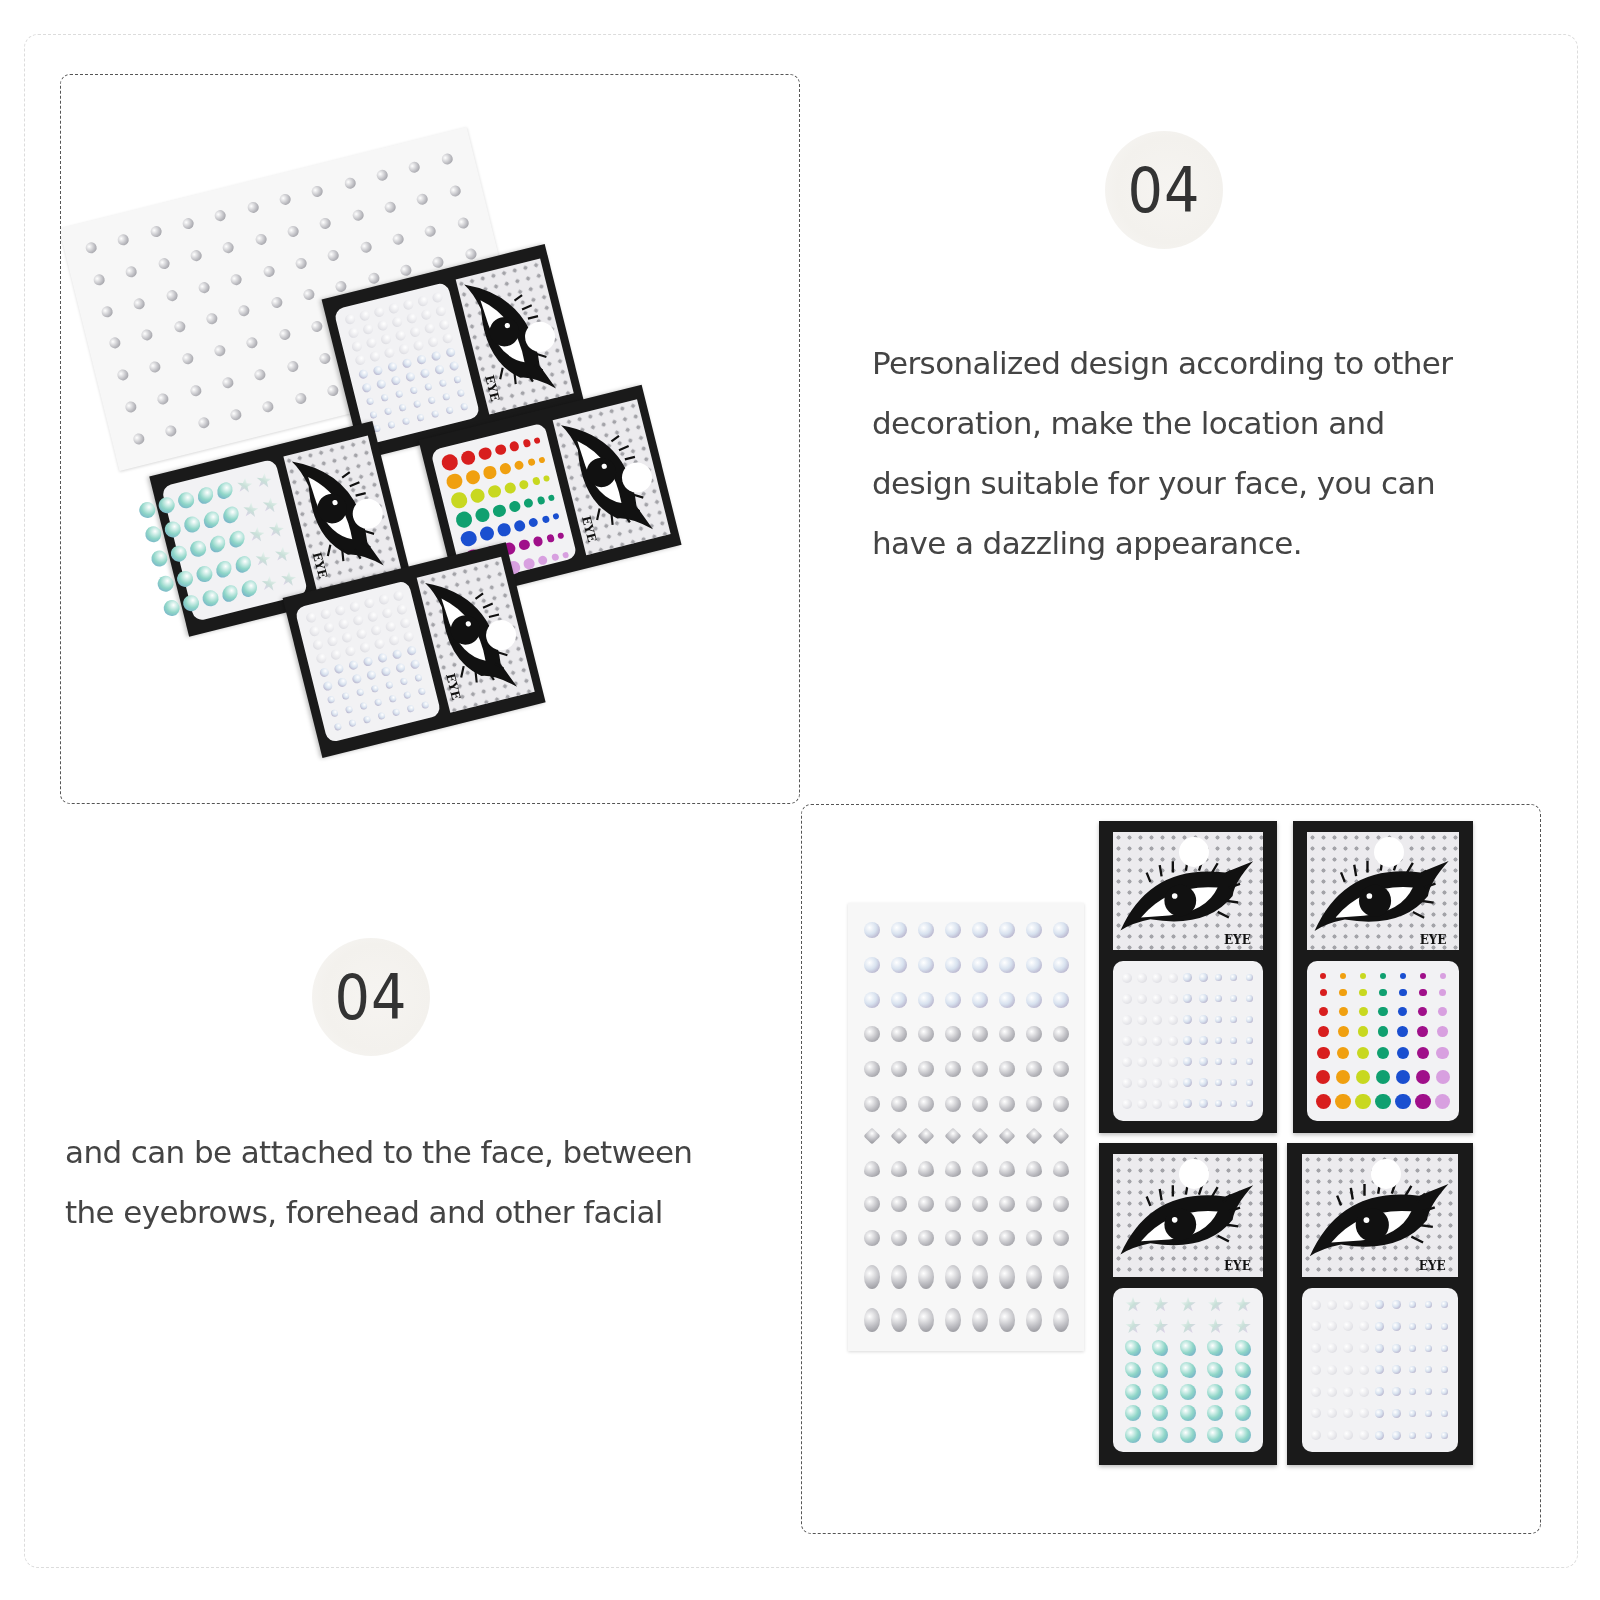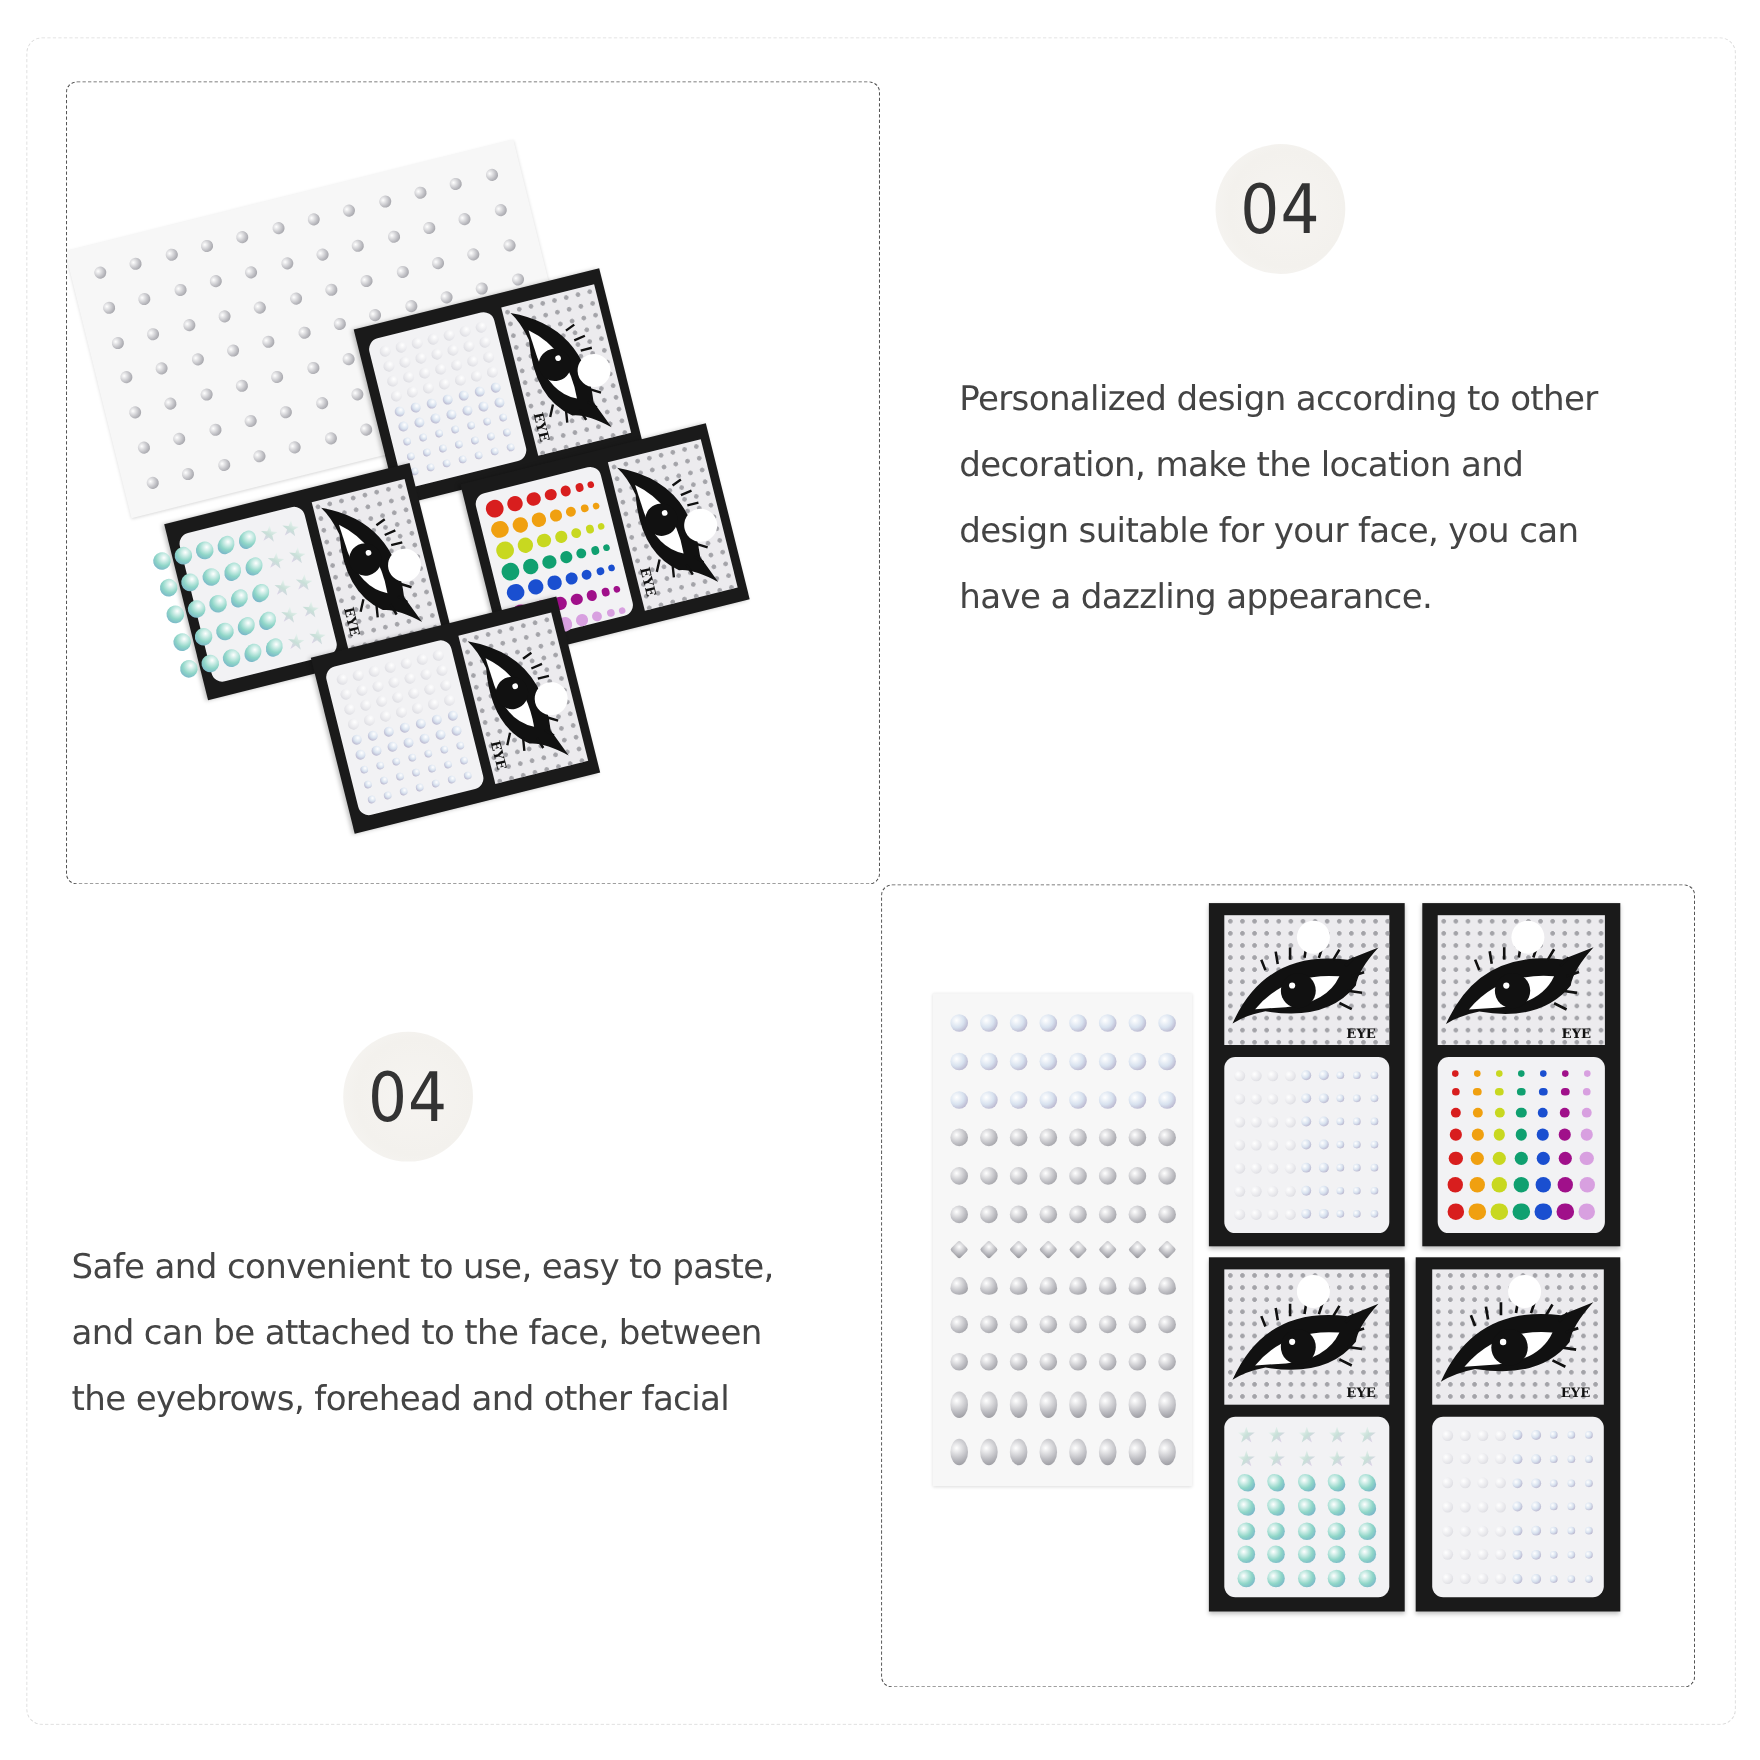--- a/index.html
+++ b/index.html
@@ -423,21 +423,20 @@
 <div class="badge" id="badge-1">04</div>
 <div class="desc" id="desc-1">
   <span>Personalized design according to other</span>
   <span>decoration, make the location and</span>
   <span>design suitable for your face, you can</span>
   <span>have a dazzling appearance.</span>
 </div>
 
 <div class="badge" id="badge-2">04</div>
 <div class="desc" id="desc-2">
-  <span>Safe and convenient to use, easy to paste,</span>
   <span>and can be attached to the face, between</span>
   <span>the eyebrows, forehead and other facial</span>
 </div>
 
 <div class="img-frame" id="frame-2">
   <div class="sheet" id="sheet-2" style="left:46px;top:98px;width:236px;height:448px;grid-template-columns:repeat(8,1fr);">
       <div class="gem gem-ab" style="width: 16px; height: 16px;"></div>
       <div class="gem gem-ab" style="width: 16px; height: 16px;"></div>
       <div class="gem gem-ab" style="width: 16px; height: 16px;"></div>
       <div class="gem gem-ab" style="width: 16px; height: 16px;"></div>

